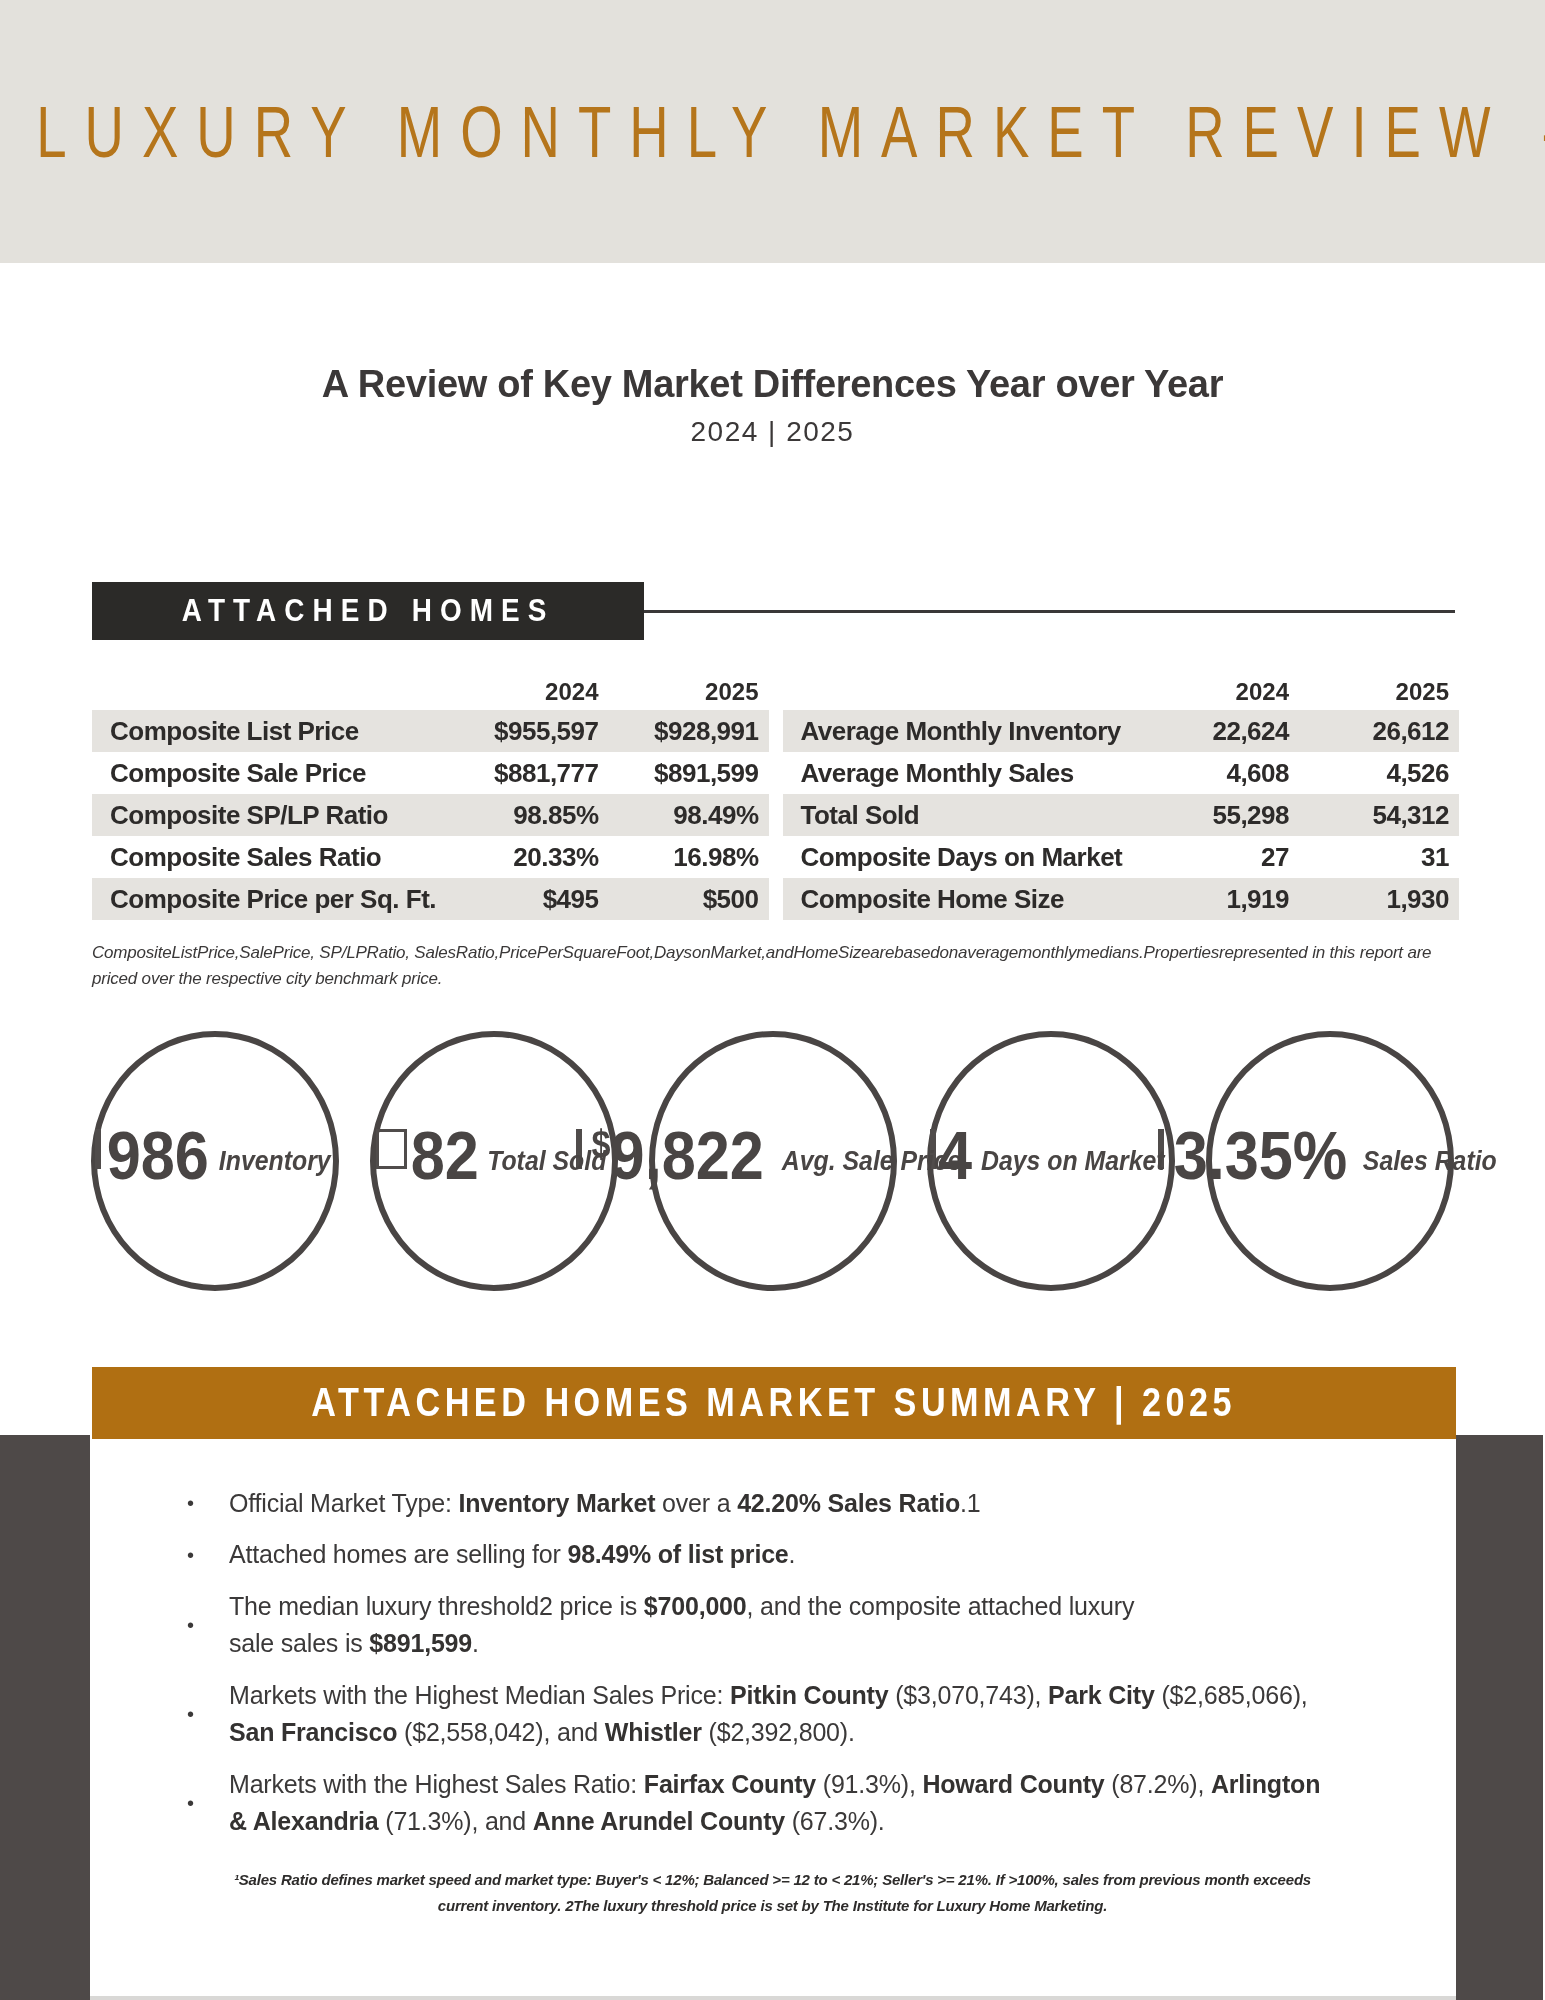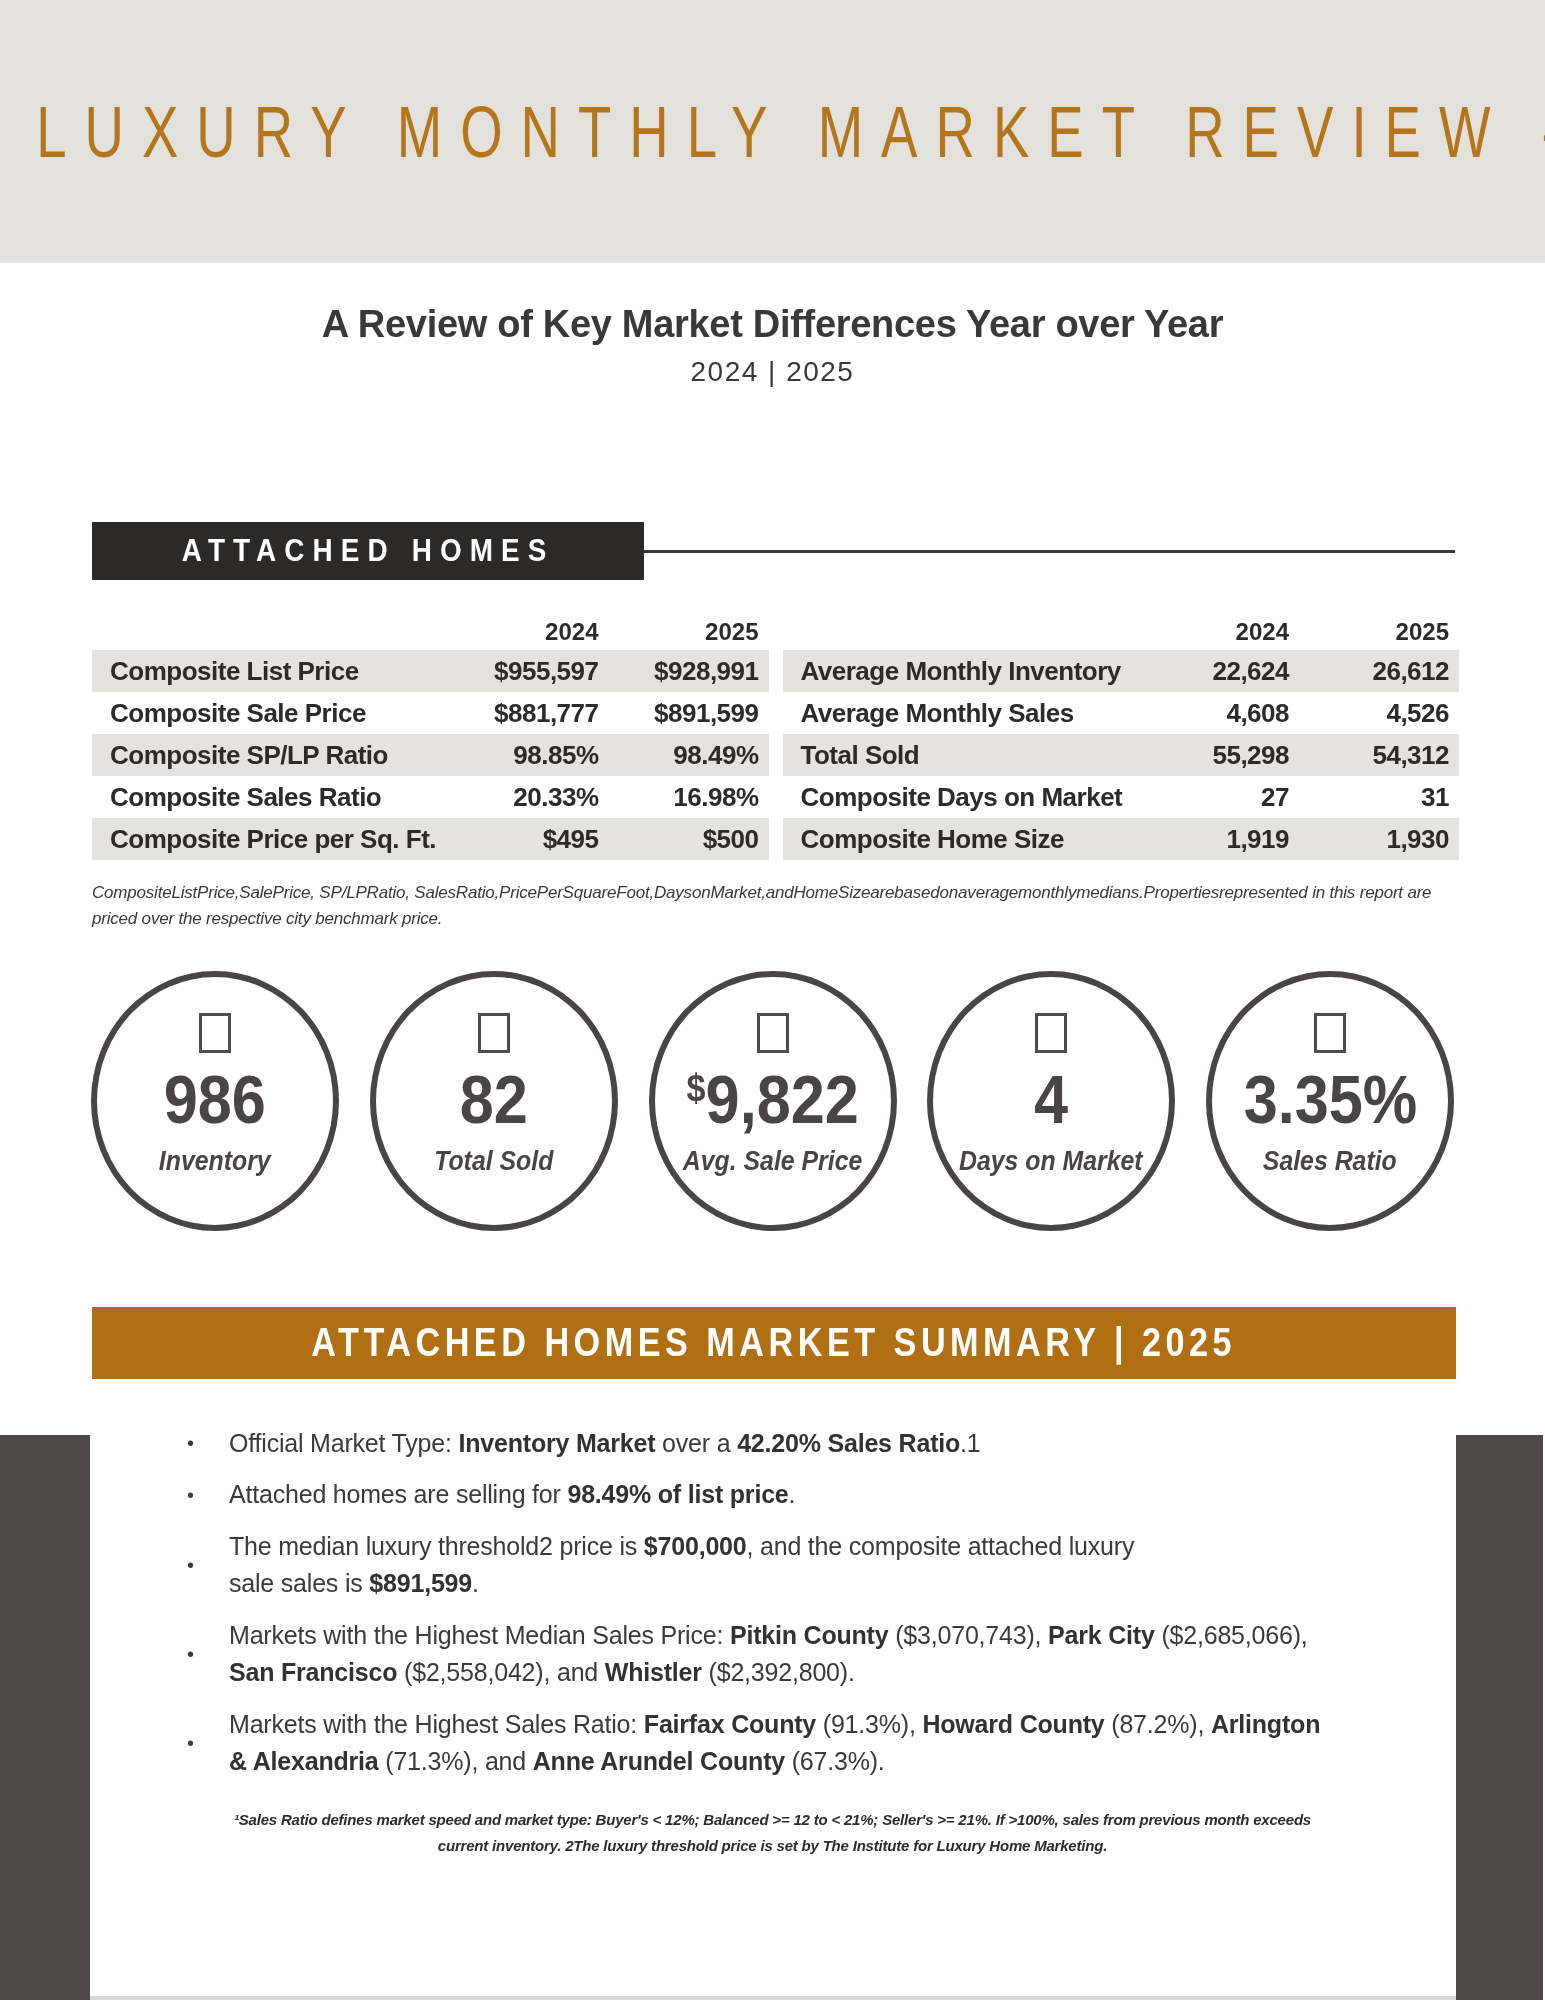--- a/index.html
+++ b/index.html
@@ -9,21 +9,21 @@
   }
 
   
   .header-band { height:263px; background:#E3E1DC; display:flex; align-items:center; justify-content:center; }
   .header-title {
     color:#B5751B; font-size:62px; font-weight:500; white-space:nowrap;
     letter-spacing:0.33em; transform:scale(0.88,1.18);
   }
 
   
-  .review-head { text-align:center; margin-top:40px; color:#3B3838; }
+  .review-head { text-align:center; margin-top:100px; color:#3B3838; }
   .review-heading { font-size:38px; font-weight:700; margin:0; letter-spacing:-0.3px; }
   .review-years  { font-size:28px; margin-top:10px; letter-spacing:1.5px; font-weight:400; }
 
   
   .section-row { display:flex; align-items:center; margin:134px 90px 0 92px; height:58px; }
   .section-badge {
     background:#2B2A28; color:#ffffff; width:552px; height:58px; flex:0 0 auto;
     display:flex; align-items:center; justify-content:center;
   }
   .section-badge span { font-weight:700; font-size:31px; letter-spacing:9px; transform:scaleX(0.9); white-space:nowrap; }
@@ -42,21 +42,21 @@
 
   .disclaimer {
     margin:20px 92px 0 92px; font-style:italic; font-size:17px; color:#3A3838;
     line-height:1.55; letter-spacing:-0.2px;
   }
 
   
   .stats-row { display:flex; justify-content:space-between; margin:38px 91px 0 91px; }
   .stat-circle {
     width:236px; height:236px; border:6px solid #494544; border-radius:50%;
-    display:flex; flex-direction:column; align-items:center; justify-content:center;
+    display:flex; flex-direction:row; align-items:center; justify-content:center;
     padding-bottom:12px; color:#494544; background:#ffffff;
   }
   .stat-icon { width:26px; height:34px; border:3px solid #504C4B; margin-bottom:12px; }
   .stat-value { font-size:68px; font-weight:700; line-height:1; white-space:nowrap; transform:scaleX(0.9); }
   .stat-prefix { font-size:38px; position:relative; top:-22px; }
   .stat-label { margin-top:13px; font-size:27px; font-weight:700; font-style:italic; white-space:nowrap; transform:scaleX(0.92); }
 
   
   .summary-banner { margin:76px 89px 0 92px; height:72px; background:#B06F12; display:flex; align-items:center; justify-content:center; }
   .summary-banner span { color:#ffffff; font-size:38px; font-weight:700; letter-spacing:5px; white-space:nowrap; transform:scale(0.9,1.05); }

